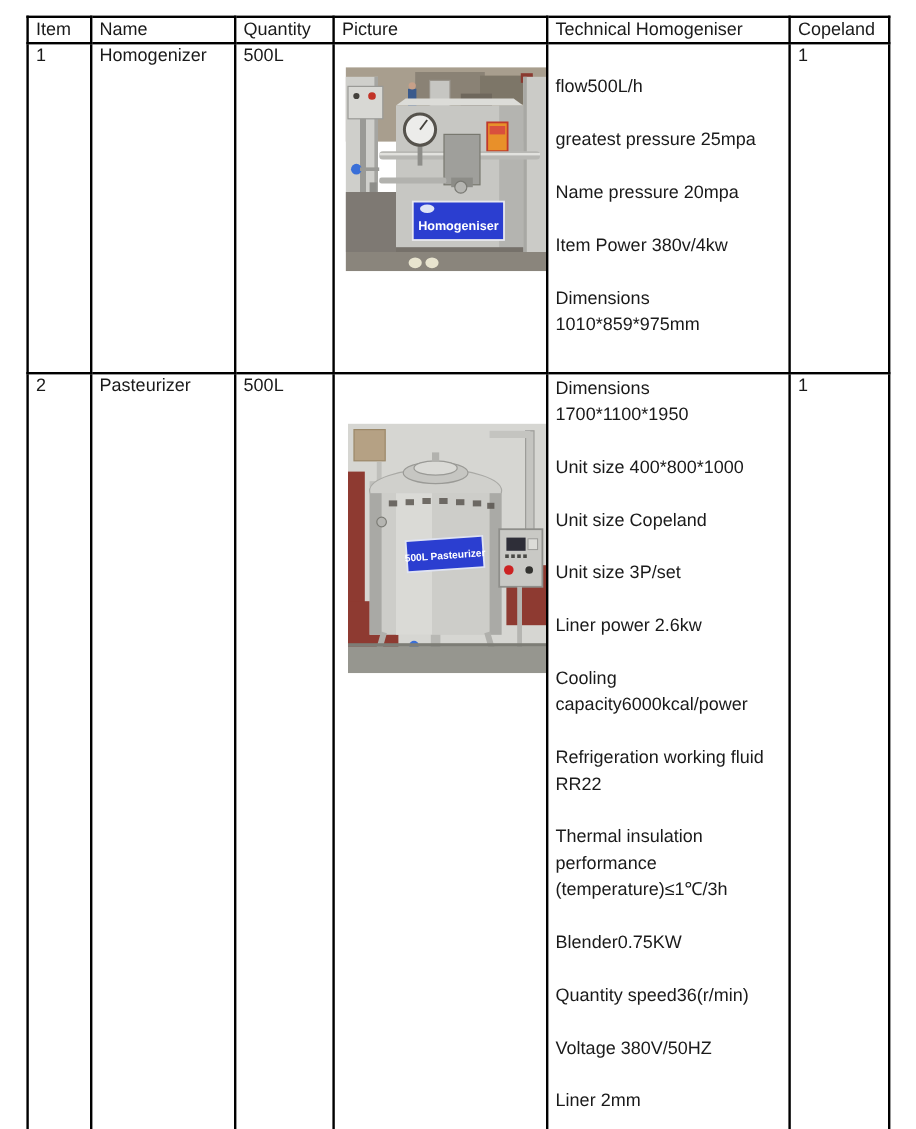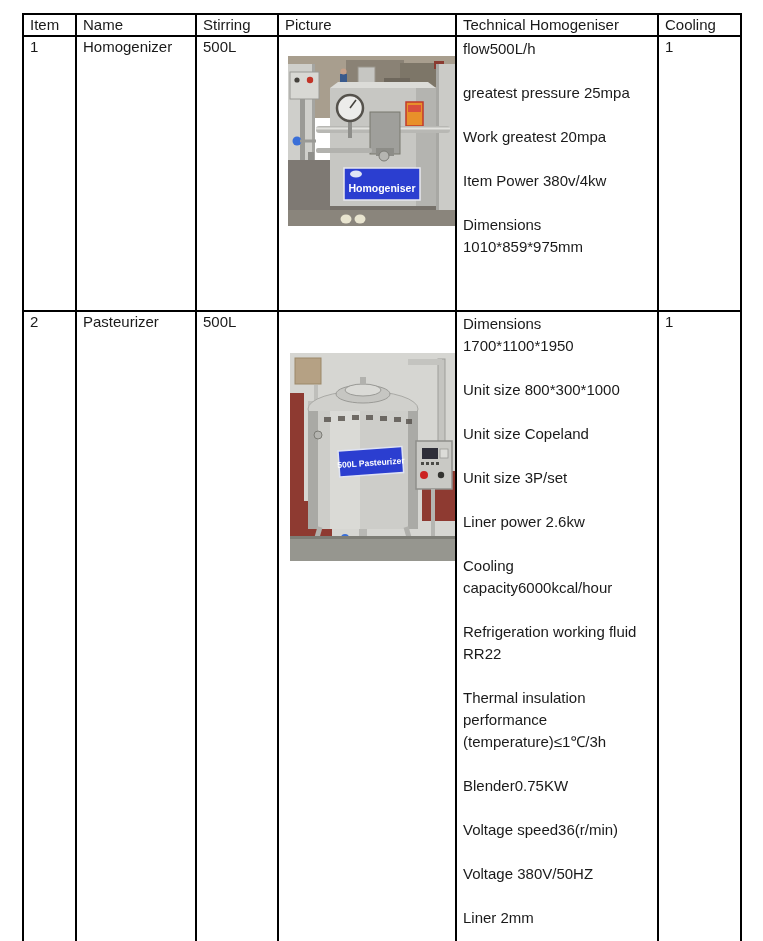--- a/index.html
+++ b/index.html
@@ -25,21 +25,21 @@
     padding: 1px 6px;
     font-weight: normal;
     overflow: hidden;
   }
   table.spec tr.bottom-edge td { border-bottom: 5px solid #000; }
   th.hdr { font-size: 15px; height: 22px; padding-top: 2px; }
   tr.row-1 { height: 275px; }
   tr.row-2 { height: 618px; }
   .params { line-height: 22px; }
   .params p { margin: 0 0 22px 0; }
-  .params.lead-blank { }
+  .params.lead-blank { padding-top: 24px; }
   .photo-wrap { padding: 0; }
   .photo { display: block; }
   .photo-1 { margin: 18px 0 0 3px; }
   .photo-2 { margin: 40px 0 0 5px; }
   svg text { font-family: "Liberation Sans", sans-serif; }
 </style>
 </head>
 <body>
 
 <div class="page">
@@ -49,24 +49,24 @@
         <col style="width:120px">
         <col style="width:82px">
       <col style="width:178px">
         <col style="width:202px">
         <col style="width:83px">
     </colgroup>
     <tbody>
         <tr>
       <th class="hdr">Item</th>
       <th class="hdr">Name</th>
-      <th class="hdr">Stirring</th>
+      <th class="hdr">Quantity</th>
       <th class="hdr">Picture</th>
       <th class="hdr">Technical Homogeniser</th>
-      <th class="hdr">Cooling</th>
+      <th class="hdr">Copeland</th>
     </tr>
 
     <tr class="row-1">
       <td>1</td>
       <td>Homogenizer</td>
       <td>500L</td>
       <td class="photo-wrap">
 
         <svg class="photo photo-1" width="167" height="170" viewBox="0 0 167 170">
 
@@ -121,21 +121,21 @@
           <rect x="0" y="154" width="167" height="16" fill="#8a857c"></rect>
           <rect x="0" y="104" width="42" height="50" fill="#7e7973"></rect>
           <ellipse cx="58" cy="163" rx="5.5" ry="4.5" fill="#e8e4cf"></ellipse>
           <ellipse cx="72" cy="163" rx="5.5" ry="4.5" fill="#e8e4cf"></ellipse>
         </svg>
       </td>
       <td>
         <div class="params lead-blank">
           <p>flow500L/h</p>
           <p>greatest pressure 25mpa</p>
-          <p>Work greatest 20mpa</p>
+          <p>Name pressure 20mpa</p>
           <p>Item Power 380v/4kw</p>
           <p>Dimensions 1010*859*975mm</p>
         </div>
       </td>
       <td>1</td>
     </tr>
 
     <tr class="row-2 bottom-edge">
       <td>2</td>
       <td>Pasteurizer</td>
@@ -206,29 +206,29 @@
           <circle cx="151" cy="122" r="3.2" fill="#333330"></circle>
           <rect x="141" y="136" width="4" height="62" fill="#b5b5b1"></rect>
 
           <rect x="0" y="183" width="165" height="3" fill="#7d7d76"></rect>
           <rect x="0" y="186" width="165" height="22" fill="#96968f"></rect>
         </svg>
       </td>
       <td>
         <div class="params">
           <p>Dimensions 1700*1100*1950</p>
-          <p>Unit size 800*300*1000</p>
+          <p>Unit size 400*800*1000</p>
           <p>Unit size Copeland</p>
           <p>Unit size 3P/set</p>
           <p>Liner power 2.6kw</p>
-          <p>Cooling capacity6000kcal/hour</p>
+          <p>Cooling capacity6000kcal/power</p>
           <p>Refrigeration working fluid RR22</p>
           <p>Thermal insulation performance (temperature)≤1℃/3h</p>
           <p>Blender0.75KW</p>
-          <p>Voltage speed36(r/min)</p>
+          <p>Quantity speed36(r/min)</p>
           <p>Voltage 380V/50HZ</p>
           <p>Liner 2mm</p>
         </div>
       </td>
       <td>1</td>
     </tr>
   </tbody>
     </table>
 </div>
 

